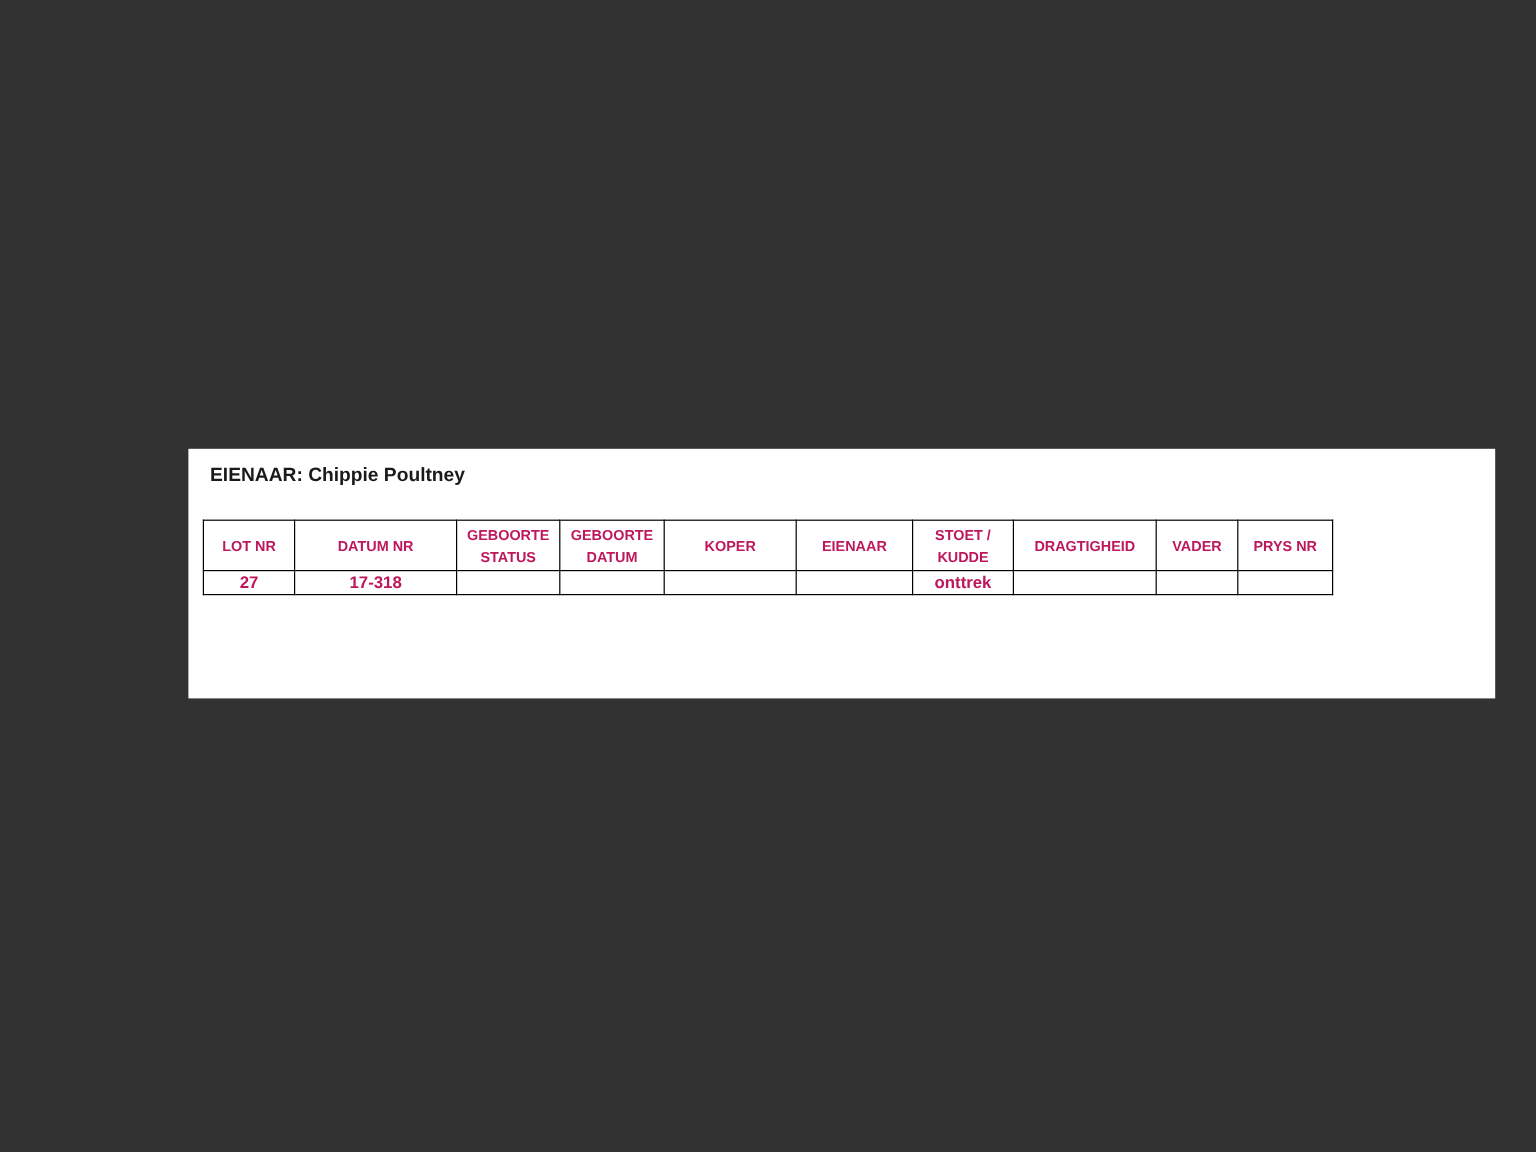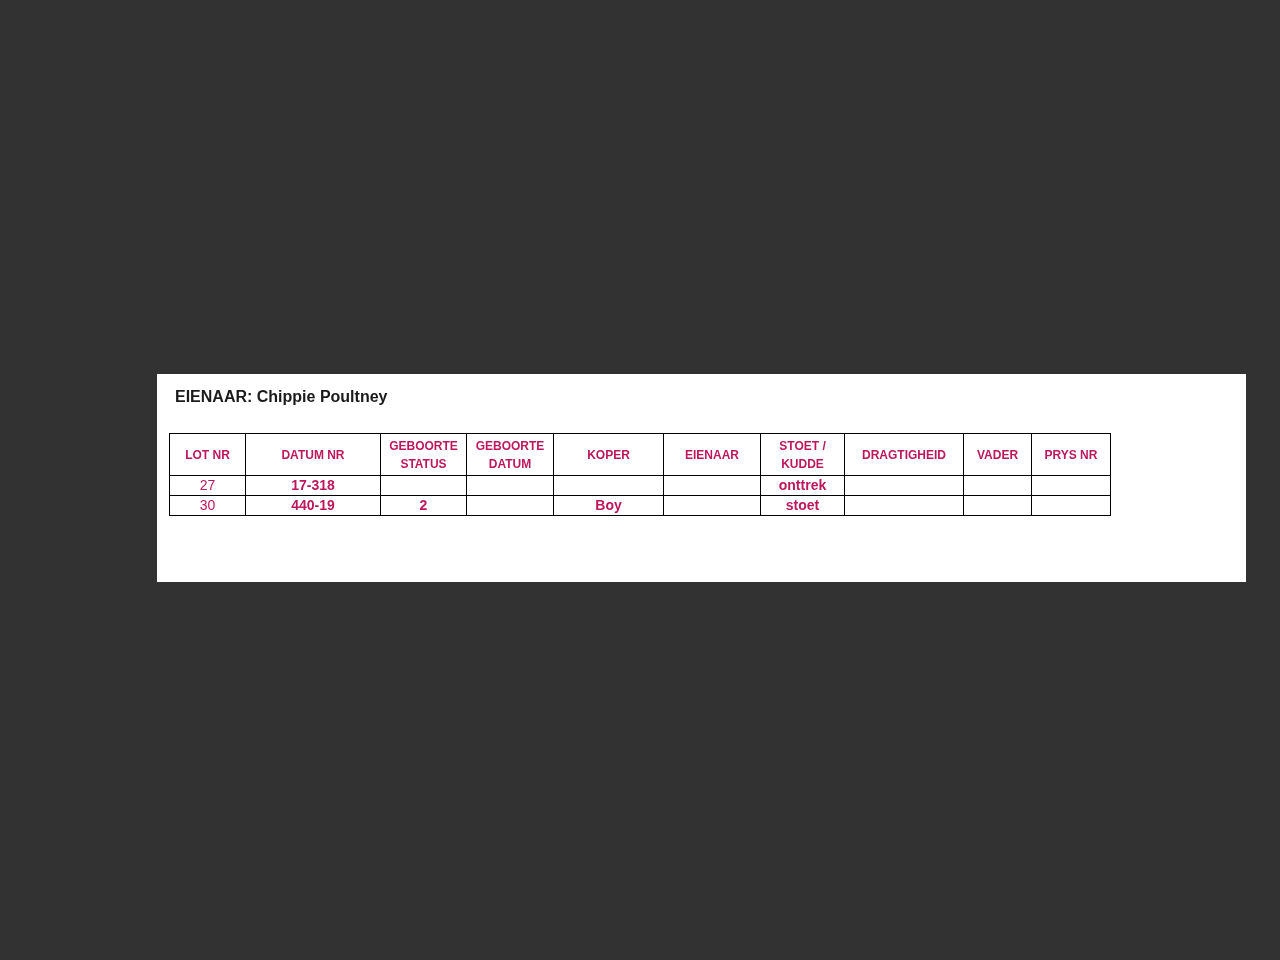--- a/index.html
+++ b/index.html
@@ -56,21 +56,21 @@
     font-weight: bold;
     line-height: 18px;
   }
   table.livestock td {
     height: 19px;
     font-size: 14px;
     font-weight: bold;
     line-height: 19px;
   }
   table.livestock td.lot-cell {
-    font-weight: normal;
+    font-weight: bold;
   }
 </style>
 </head>
 <body>
 
 <div class="page-panel">
   <div class="doc-title">EIENAAR: Chippie Poultney</div>
 
   <table class="livestock">
     <colgroup>
@@ -105,27 +105,15 @@
           <td>17-318</td>
           <td></td>
           <td></td>
           <td></td>
           <td></td>
           <td>onttrek</td>
           <td></td>
           <td></td>
           <td></td>
         </tr>
-        <tr>
-          <td class="lot-cell">30</td>
-          <td>440-19</td>
-          <td>2</td>
-          <td></td>
-          <td>Boy</td>
-          <td></td>
-          <td>stoet</td>
-          <td></td>
-          <td></td>
-          <td></td>
-        </tr>
       </tbody>
   </table>
 </div>
 
 </body></html>

